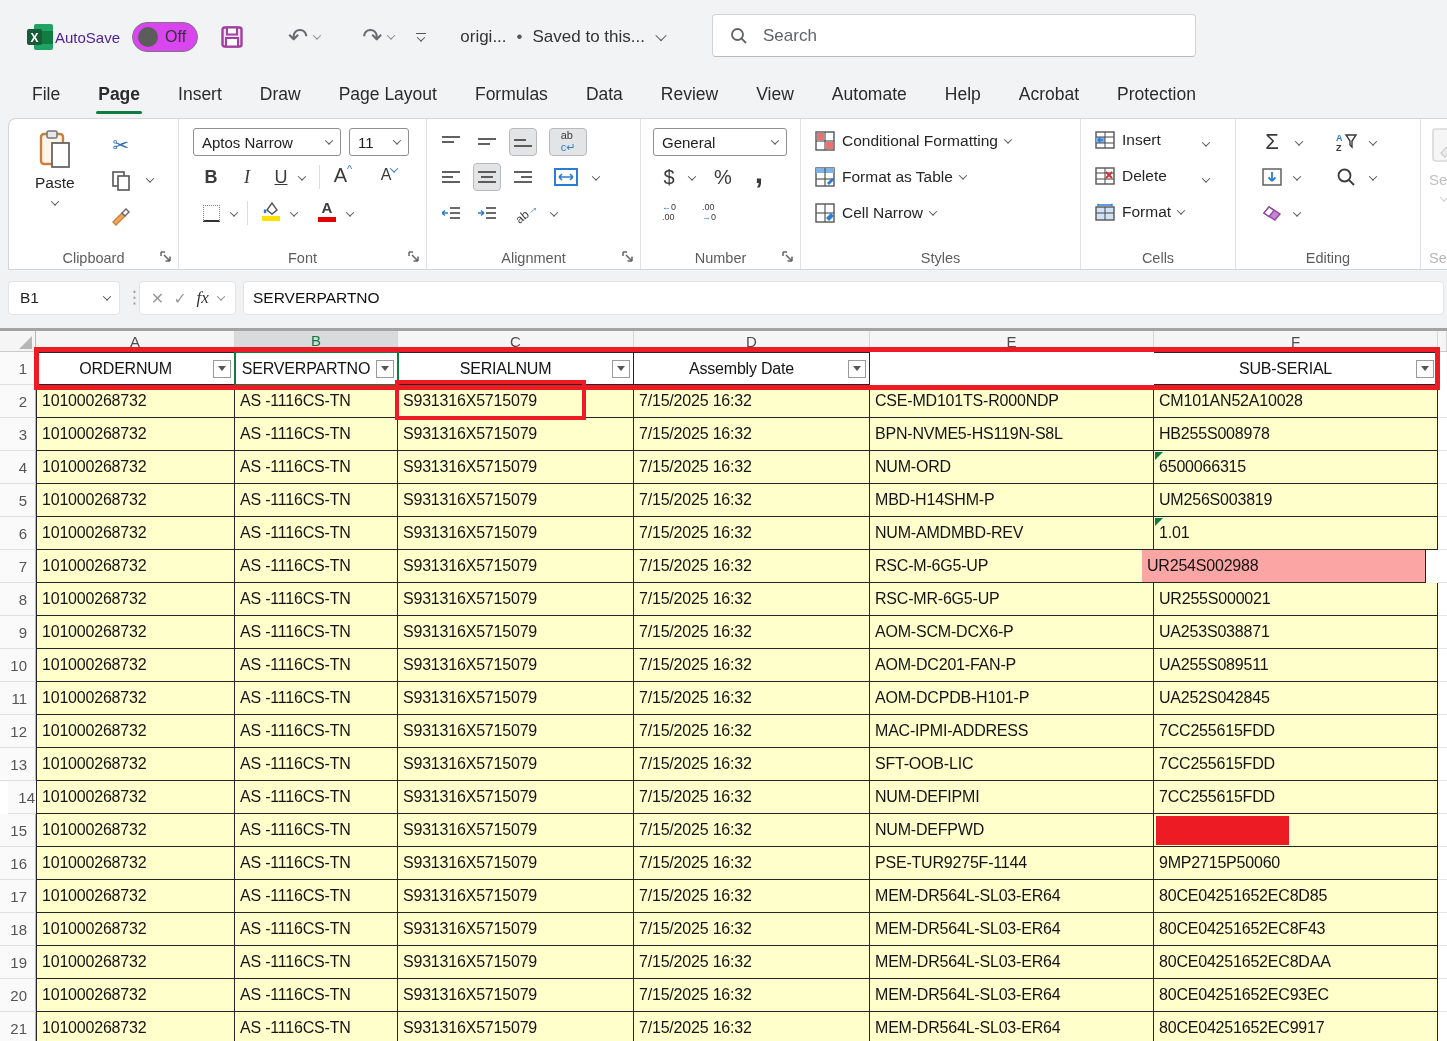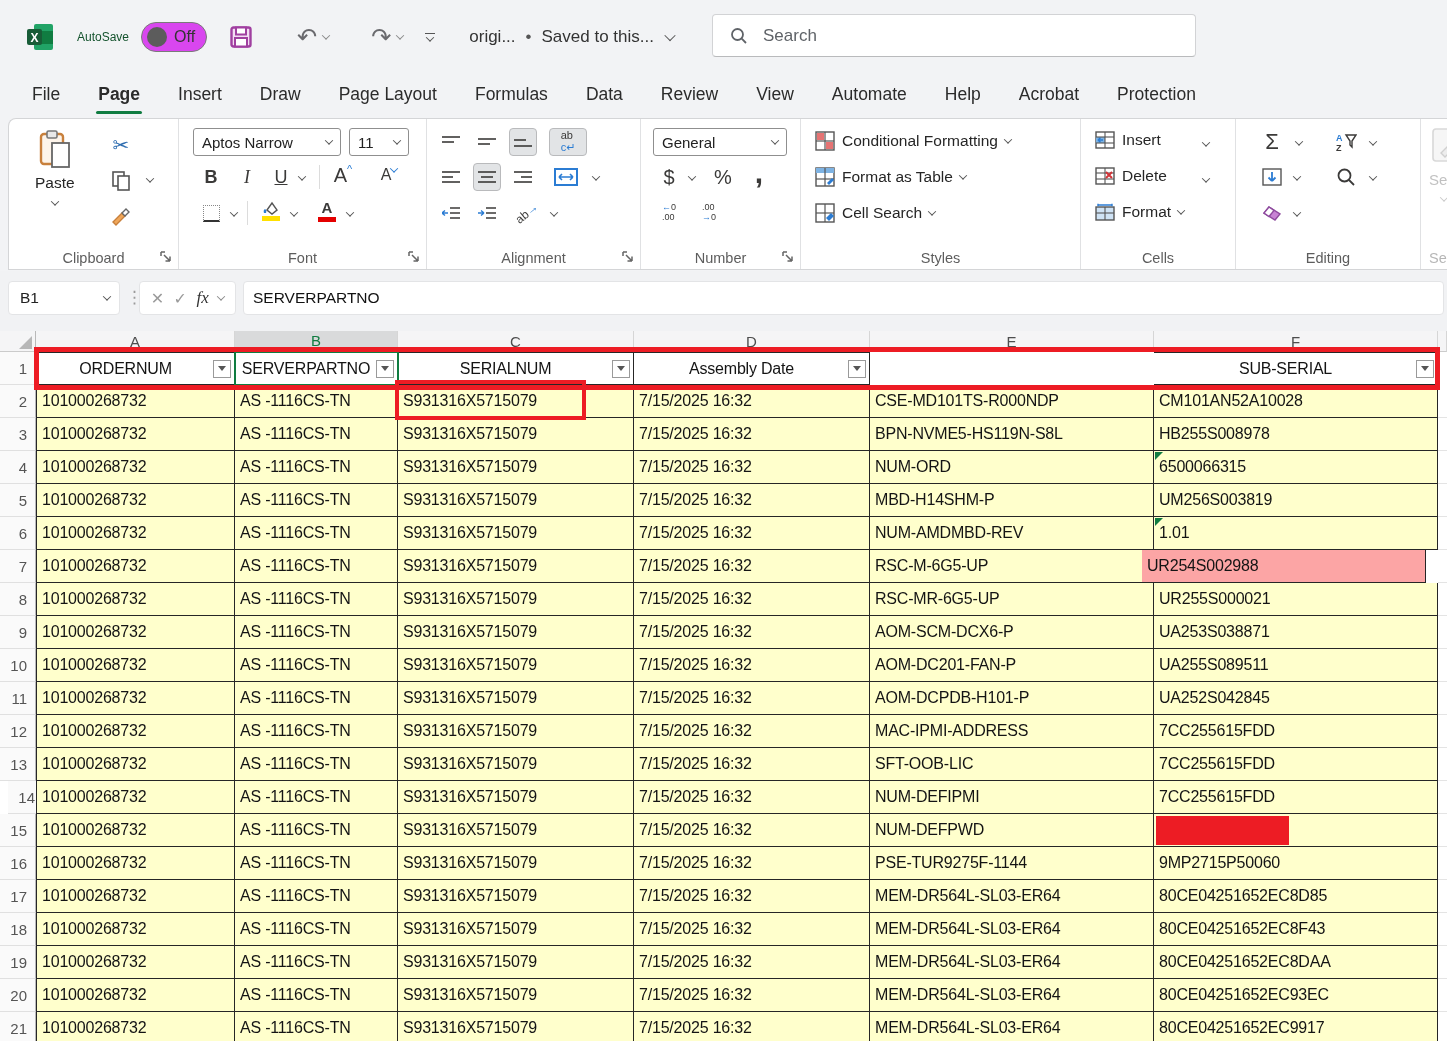--- a/index.html
+++ b/index.html
@@ -5,21 +5,21 @@
   * { margin:0; padding:0; box-sizing:border-box; }
   html,body { width:1447px; height:1041px; overflow:hidden; background:#fff;
               font-family:"Liberation Sans", sans-serif; }
   #app { position:relative; width:1447px; height:1041px; background:#f2f3f5; }
 
   
   #titlebar { position:absolute; top:0; left:0; right:0; height:74px; background:#f2f3f5;
               display:flex; align-items:center; }
   .tb-item { display:flex; align-items:center; }
   #xl-logo { width:30px; height:30px; margin-left:25px; position:relative; }
-  #autosave-label { font-size:12px; color:#14532d; margin-left:22px; }
+  #autosave-label { font-size:15px; color:#4c1d95; }
   #autosave-toggle { width:66px; height:30px; border:1px solid #7a7a7a; border-radius:16px;
               background:#d946ef; margin-left:12px; display:flex; align-items:center; }
   #autosave-knob { width:20px; height:20px; border-radius:50%; background:#5c5c5c; margin-left:5px; }
   #autosave-state { font-size:16px; color:#333; margin-left:7px; }
   .qat-btn { margin-left:20px; color:#6a6a6e; font-size:24px; line-height:1; }
   .chv { width:8px; height:8px; border-right:1.6px solid #555; border-bottom:1.6px solid #555;
          display:inline-block; transform:rotate(45deg) translate(-1px,-1px); }
   .chv.small { width:6px; height:6px; }
   .chv.gray { border-color:#8a8a8a; }
   #qat-custom { display:flex; flex-direction:column; align-items:center; margin-left:22px; }
@@ -55,21 +55,21 @@
            justify-content:center; font-size:17px; color:#3b3a39; }
   .on { background:#e2e4e6; border:1px solid #b9babc; border-radius:4px; }
   .rbtn-lg { position:absolute; display:flex; align-items:center; font-size:15.5px; color:#262626; }
   .rbtn-lg .ic { margin-right:7px; }
   .glyph { font-size:19px; color:#3b3a39; }
   .stack2 { display:flex; flex-direction:column; font-size:9px; line-height:1.1; color:#3b3a39; }
   .arr-blue { color:#2b7cd3; }
   .grayed { opacity:0.45; }
 
   
-  #fbar { position:absolute; top:271px; left:0; right:0; height:76px; background:#f1f2f4;
+  #fbar { position:absolute; top:271px; left:0; right:0; height:60px; background:#f1f2f4;
           border-bottom:3px solid #a3a3a3;padding-left:20px; }
   .ffield { position:absolute; top:10px; height:34px; background:#fff; border:1px solid #e3e4e6;
             border-radius:4px; display:flex; align-items:center; font-size:15.5px; color:#222; }
   #namebox { left:8px; width:112px; padding-left:11px; }
   #namebox .chv { position:absolute; right:9px; }
   #fbar-dots { position:absolute; left:126px; top:16px; color:#9a9a9a; font-size:17px; letter-spacing:0; }
   #fxbox { left:139px; width:97px; justify-content:space-around; padding:0 6px; }
   #fxbox .x { color:#9a9a9a; font-size:16px; }
   #fxbox .ck { color:#9a9a9a; font-size:16px; }
   #fxbox .fx { font-family:"Liberation Serif", serif; font-style:italic; font-size:17px; color:#333; }
@@ -393,21 +393,21 @@
         <span>Format as Table</span>
           <span class="chv small" style="margin-left:7px"></span>
       </div>
       <div class="rbtn-lg" style="left:14px;top:84px">
         <svg class="ic" width="20" height="20" viewBox="0 0 20 20">
           <rect x="1" y="1" width="18" height="18" fill="#fff" stroke="#555" stroke-width="1.4"></rect>
           <line x1="10" y1="1" x2="10" y2="19" stroke="#555" stroke-width="1.2"></line>
             <line x1="1" y1="10" x2="19" y2="10" stroke="#555" stroke-width="1.2"></line>
           <path d="M11 15 L16 10 L19 13 L14 18 Z" fill="#2b7cd3"></path>
         </svg>
-        <span>Cell Search</span>
+        <span>Cell Narrow</span>
           <span class="chv small" style="margin-left:7px"></span>
       </div>
       <div class="rglabel">Styles</div>
     </div>
 
     <div class="rgroup" style="left:1072px;width:155px">
       <div class="rbtn-lg" style="left:14px;top:12px">
         <svg class="ic" width="20" height="18" viewBox="0 0 20 18">
           <rect x="1" y="1" width="18" height="16" fill="#fff" stroke="#555" stroke-width="1.4"></rect>
           <rect x="1" y="6" width="9" height="6" fill="#7eb3e3"></rect>

